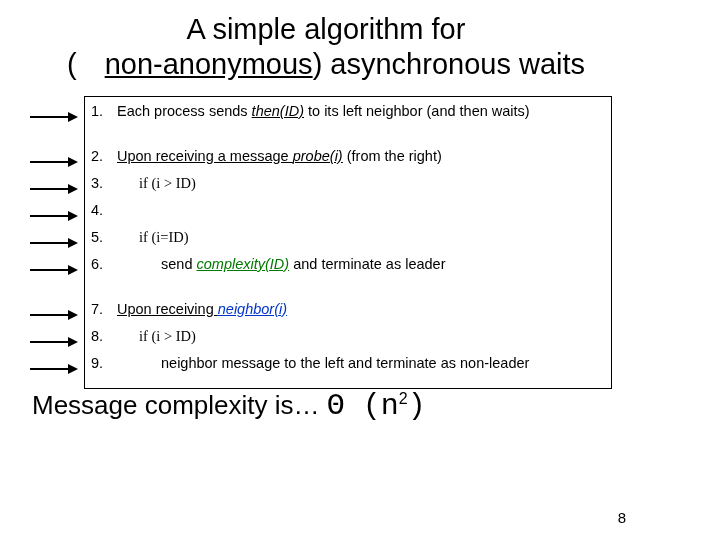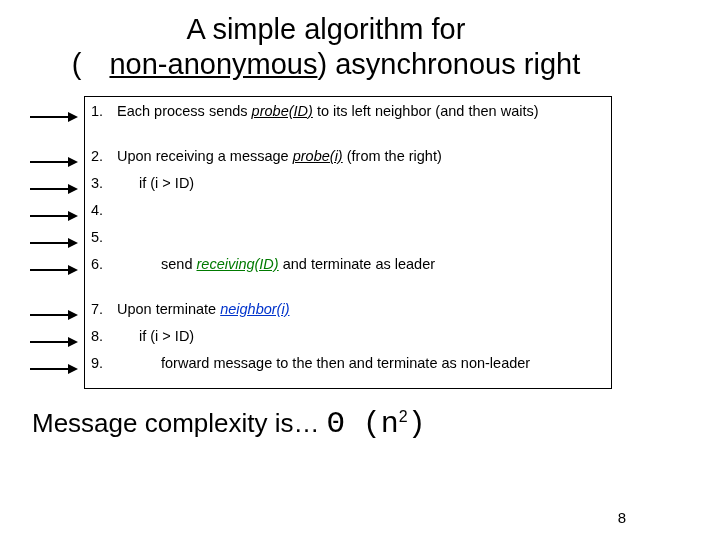--- a/index.html
+++ b/index.html
@@ -78,29 +78,28 @@
   }
   .line {
     display: flex;
     align-items: baseline;
   }
   .num {
     width: 26px;
     flex-shrink: 0;
   }
   .content { flex: 1; }
-  .ind1 { padding-left: 22px; }
+  .ind1 { padding-left: 22px; font-family: Liberation Serif, serif; }
   .ind2 { padding-left: 44px; }
   .probe { font-style: italic; text-decoration: underline; }
-  .ul { }
+  .ul { text-decoration: underline; }
   .green { color: #007a00; }
   .blue { color: #0033cc; }
 
   .complexity {
-    margin-top: 18px;
     margin-left: 12px;
     font-size: 26px;
     color: #000;
   }
   .complexity .big { font-family: "Courier New", monospace; font-size: 30px; }
   .complexity sup { font-size: 16px; vertical-align: super; }
   .pagenum {
     position: absolute;
     right: 26px;
     bottom: 14px;
@@ -108,21 +107,21 @@
     font-size: 15px;
     color: #000;
   }
 </style>
 </head>
 <body>
 
 <div class="slide">
   <div class="title">
     <span>A simple algorithm for</span><br>
-    <span>(</span><span class="underline">non-anonymous</span><span>) asynchronous right</span>
+    <span>(</span><span class="underline">non-anonymous</span><span>) asynchronous waits</span>
   </div>
 
   <div class="algo-wrap">
     <div class="arrows" id="arrows" style="padding-top: 8px;">
         <div class="arrow-row" style="height: 27px;">
           <div class="arrow">
             <div class="shaft"></div>
             <div class="head"></div>
           </div>
         </div>
@@ -173,53 +172,54 @@
         <div class="arrow-row" style="height: 27px;">
           <div class="arrow">
             <div class="shaft"></div>
             <div class="head"></div>
           </div>
         </div>
       </div>
     <div class="algo-box" id="algo-box">
         <div class="line" style="height: 27px;">
           <span class="num">1.</span>
-          <span class="content">Each process sends <span class="probe">probe(ID)</span> to its left neighbor (and then waits)</span>
+          <span class="content">Each process sends <span class="probe">then(ID)</span> to its left neighbor (and then waits)</span>
         </div>
         <div class="line" style="height: 18px;"></div>
         <div class="line" style="height: 27px;">
           <span class="num">2.</span>
           <span class="content"><span class="ul">Upon receiving a message <span class="probe">probe(i)</span></span> (from the right)</span>
         </div>
         <div class="line" style="height: 27px;">
           <span class="num">3.</span>
           <span class="content ind1">if (i &gt; ID)</span>
         </div>
         <div class="line" style="height: 27px;">
           <span class="num">4.</span>
         </div>
         <div class="line" style="height: 27px;">
           <span class="num">5.</span>
+          <span class="content ind1">if (i=ID)</span>
         </div>
         <div class="line" style="height: 27px;">
           <span class="num">6.</span>
-          <span class="content ind2">send <span class="green"><span class="probe">receiving(ID)</span></span> and terminate as leader</span>
+          <span class="content ind2">send <span class="green"><span class="probe">complexity(ID)</span></span> and terminate as leader</span>
         </div>
         <div class="line" style="height: 18px;"></div>
         <div class="line" style="height: 27px;">
           <span class="num">7.</span>
-          <span class="content"><span class="ul">Upon terminate </span><span class="blue"><span class="probe">neighbor(i)</span></span></span>
+          <span class="content"><span class="ul">Upon receiving </span><span class="blue"><span class="probe">neighbor(i)</span></span></span>
         </div>
         <div class="line" style="height: 27px;">
           <span class="num">8.</span>
           <span class="content ind1">if (i &gt; ID)</span>
         </div>
         <div class="line" style="height: 27px;">
           <span class="num">9.</span>
-          <span class="content ind2">forward message to the then and terminate as non-leader</span>
+          <span class="content ind2">neighbor message to the left and terminate as non-leader</span>
         </div>
       </div>
   </div>
 
   <div class="complexity">
     <span>Message complexity is… </span><span class="big">Θ</span><span class="big"> (</span><span class="big">n</span><sup>2</sup><span class="big">)</span>
   </div>
 
   <div class="pagenum">8</div>
 </div>

